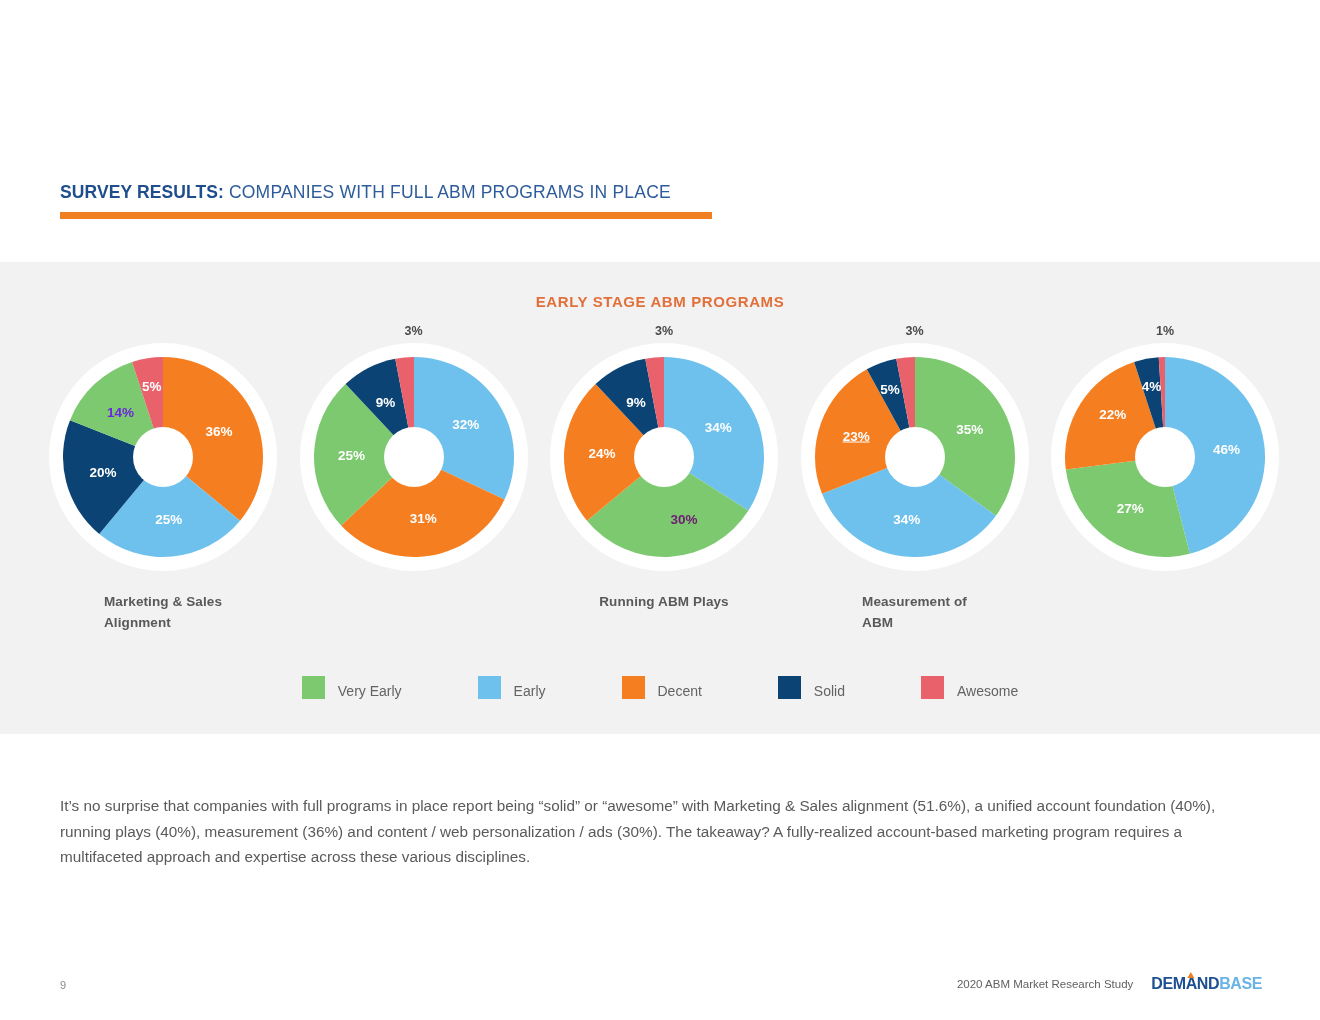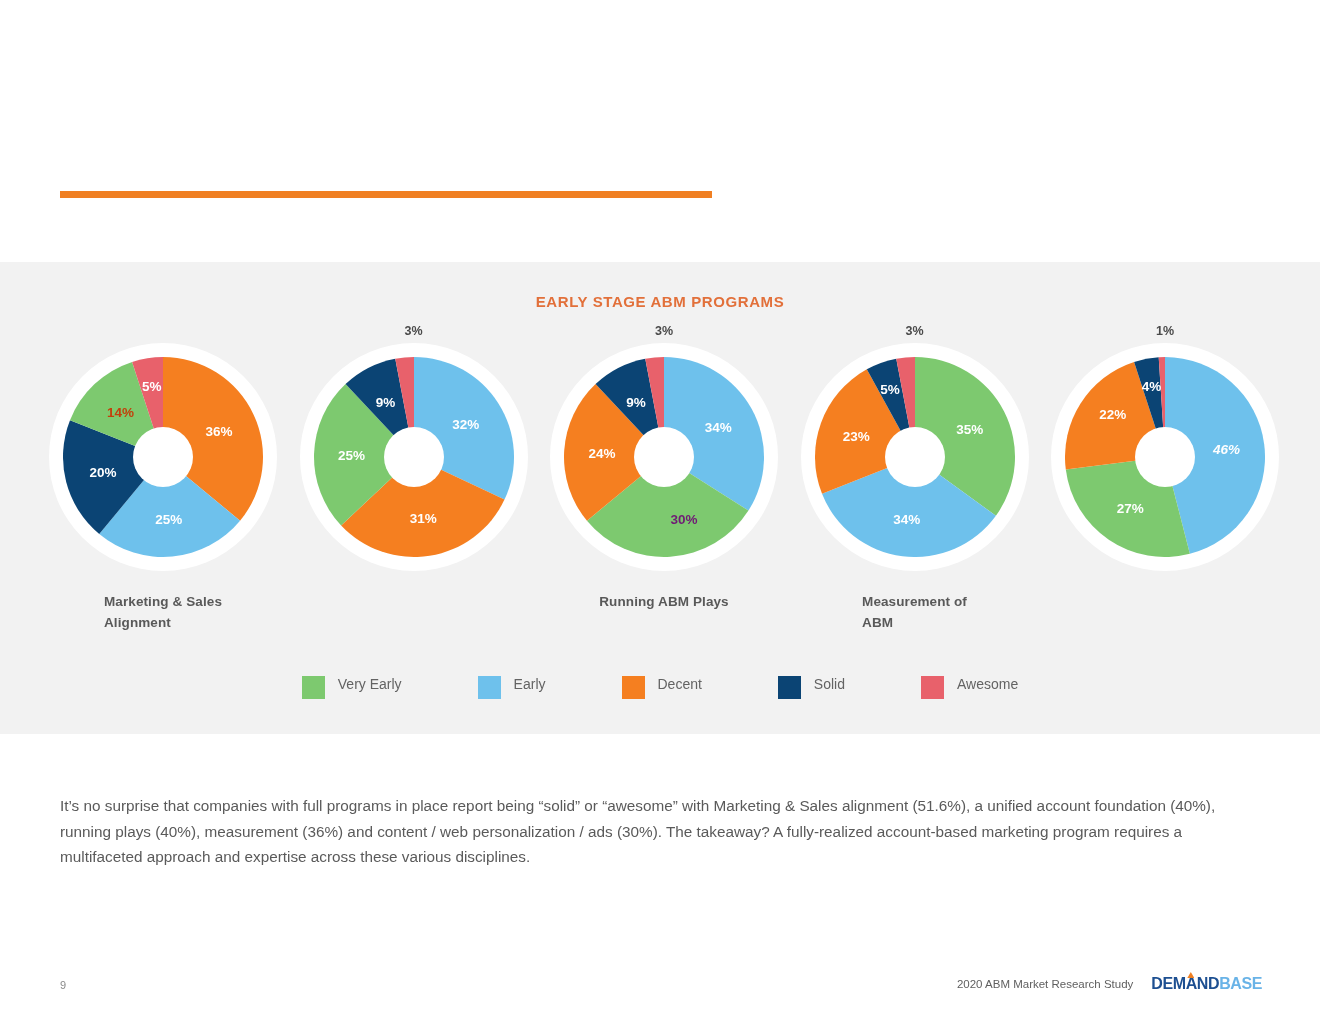--- a/index.html
+++ b/index.html
@@ -140,21 +140,21 @@
     position: absolute;
     top: 676px;
     left: 0;
     width: 1320px;
     display: flex;
     justify-content: center;
     align-items: center;
   }
   .legend-item {
     display: flex;
-    align-items: flex-start;
+    align-items: flex-end;
     margin: 0 38px;
   }
   .legend-swatch {
     width: 23px;
     height: 23px;
     margin-right: 13px;
     flex: 0 0 auto;
   }
   .legend-text {
     font-size: 14px;
@@ -213,20 +213,23 @@
     width: 7px;
     height: 6px;
     background: #F07F22;
     clip-path: polygon(50% 0, 100% 100%, 0 100%);
   }
 </style>
 </head>
 <body>
 
 <div class="header">
+  <div class="header-title">
+    <span class="strong">SURVEY RESULTS:</span><span> COMPANIES WITH FULL ABM PROGRAMS IN PLACE</span>
+  </div>
   <div class="header-rule"></div>
 </div>
 
 <div class="band"></div>
 
 <div class="chart-title">EARLY STAGE ABM PROGRAMS</div>
 
 <div class="donut-row" id="donut-row">
     <div class="donut-cell">
       <div class="outside-label"></div>
@@ -236,21 +239,21 @@
           <path d="M 100 100 L 100.00 0.00 A 100 100 0 0 1 177.05 163.74 Z" fill="#F57F20"></path>
           <path d="M 100 100 L 177.05 163.74 A 100 100 0 0 1 36.26 177.05 Z" fill="#6EC1EC"></path>
           <path d="M 100 100 L 36.26 177.05 A 100 100 0 0 1 7.02 63.19 Z" fill="#0B4474"></path>
           <path d="M 100 100 L 7.02 63.19 A 100 100 0 0 1 69.10 4.89 Z" fill="#7DC96F"></path>
           <path d="M 100 100 L 69.10 4.89 A 100 100 0 0 1 100.00 0.00 Z" fill="#E8616B"></path>
         </svg>
         <div class="donut-hole"></div>
         <span class="seg-label" style="left: 170.1px; top: 87.6px; color: rgb(255, 255, 255);">36%</span>
         <span class="seg-label" style="left: 119.8px; top: 175.7px; color: rgb(255, 255, 255);">25%</span>
         <span class="seg-label" style="left: 53.9px; top: 129.4px; color: rgb(255, 255, 255);">20%</span>
-        <span class="seg-label" style="left: 71.6px; top: 68.8px; color: #c2410c;">14%</span>
+        <span class="seg-label" style="left: 71.6px; top: 68.8px; color: #6d28d9;">14%</span>
         <span class="seg-label" style="left: 102.7px; top: 42.9px; color: rgb(255, 255, 255);">5%</span>
       </div>
       <div class="cell-caption">
         <div>Marketing &amp; Sales</div>
         <div>Alignment</div>
       </div>
     </div>
     <div class="donut-cell">
       <div class="outside-label">3%</div>
       <div class="donut-wrap">
@@ -297,41 +300,41 @@
         <svg class="donut-svg" viewBox="0 0 200 200">
           <path d="M 100 100 L 100.00 0.00 A 100 100 0 0 1 180.90 158.78 Z" fill="#7DC96F"></path>
           <path d="M 100 100 L 180.90 158.78 A 100 100 0 0 1 7.02 136.81 Z" fill="#6EC1EC"></path>
           <path d="M 100 100 L 7.02 136.81 A 100 100 0 0 1 51.82 12.37 Z" fill="#F57F20"></path>
           <path d="M 100 100 L 51.82 12.37 A 100 100 0 0 1 81.26 1.77 Z" fill="#0B4474"></path>
           <path d="M 100 100 L 81.26 1.77 A 100 100 0 0 1 100.00 0.00 Z" fill="#E8616B"></path>
         </svg>
         <div class="donut-hole"></div>
         <span class="seg-label" style="left: 169.2px; top: 85.9px; color: rgb(255, 255, 255);">35%</span>
         <span class="seg-label" style="left: 106.2px; top: 175.5px; color: rgb(255, 255, 255);">34%</span>
-        <span class="seg-label" style="left: 55.7px; top: 93px; color: rgb(255, 255, 255);">23%</span>
+        <span class="seg-label" style="left: 55.7px; top: 93px; color: rgb(255, 255, 255); text-decoration: underline;">23%</span>
         <span class="seg-label" style="left: 89.6px; top: 46.3px; color: rgb(255, 255, 255);">5%</span>
       </div>
       <div class="cell-caption">
         <div>Measurement of</div>
         <div>ABM</div>
       </div>
     </div>
     <div class="donut-cell">
       <div class="outside-label">1%</div>
       <div class="donut-wrap">
         <div class="donut-ring"></div>
         <svg class="donut-svg" viewBox="0 0 200 200">
           <path d="M 100 100 L 100.00 0.00 A 100 100 0 0 1 124.87 196.86 Z" fill="#6EC1EC"></path>
           <path d="M 100 100 L 124.87 196.86 A 100 100 0 0 1 0.79 112.53 Z" fill="#7DC96F"></path>
           <path d="M 100 100 L 0.79 112.53 A 100 100 0 0 1 69.10 4.89 Z" fill="#F57F20"></path>
           <path d="M 100 100 L 69.10 4.89 A 100 100 0 0 1 93.72 0.20 Z" fill="#0B4474"></path>
           <path d="M 100 100 L 93.72 0.20 A 100 100 0 0 1 100.00 0.00 Z" fill="#E8616B"></path>
         </svg>
         <div class="donut-hole"></div>
-        <span class="seg-label" style="left: 175.5px; top: 106.2px; color: rgb(255, 255, 255); font-style: italic;">46%</span>
+        <span class="seg-label" style="left: 175.5px; top: 106.2px; color: rgb(255, 255, 255);">46%</span>
         <span class="seg-label" style="left: 79.2px; top: 165.3px; color: rgb(255, 255, 255);">27%</span>
         <span class="seg-label" style="left: 61.7px; top: 71px; color: rgb(255, 255, 255);">22%</span>
         <span class="seg-label" style="left: 100.5px; top: 43.3px; color: rgb(255, 255, 255);">4%</span>
       </div>
     </div>
   </div>
 
 <div class="legend" id="legend">
     <div class="legend-item">
       <span class="legend-swatch" style="background: rgb(125, 201, 111);"></span>

